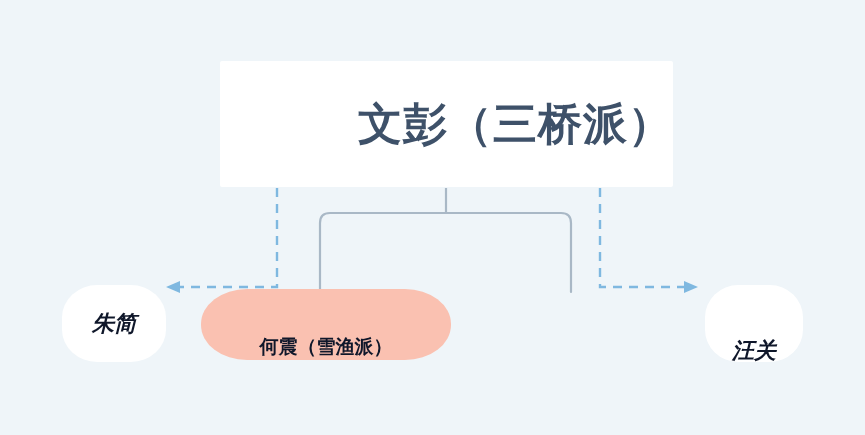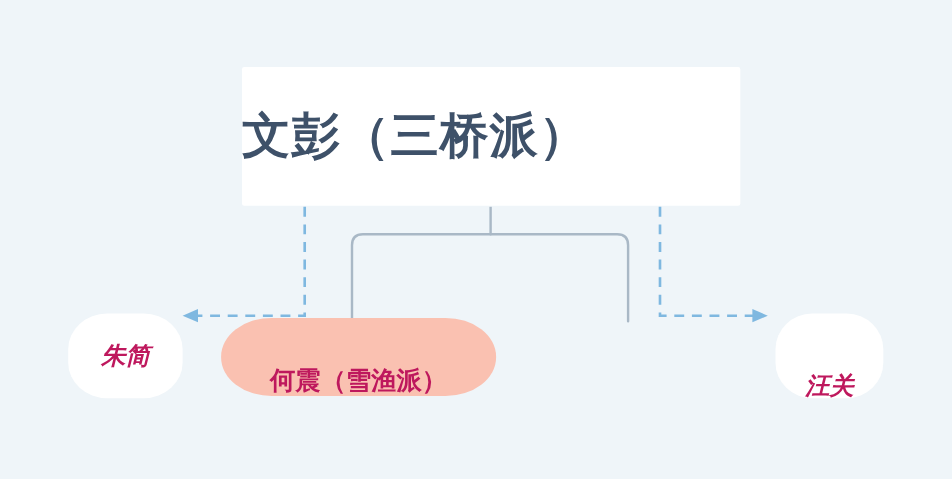--- a/index.html
+++ b/index.html
@@ -32,42 +32,42 @@
   .root-node {
     position: absolute;
     left: 220px;
     top: 61px;
     width: 453px;
     height: 126px;
     background: #ffffff;
     border-radius: 2px;
     display: flex;
     align-items: center;
-    justify-content: flex-start;
+    justify-content: flex-end;
     box-sizing: border-box;
   }
   .root-label {
     color: #3e5169;
     font-size: 44px;
     font-weight: bold;
     letter-spacing: 1px;
     line-height: 1;
     white-space: nowrap;
   }
 
   
   .node {
     position: absolute;
     display: flex;
     align-items: center;
     justify-content: center;
     box-sizing: border-box;
   }
   .node-label {
-    color: #be185d;
+    color: #0f172a;
     font-size: 22px;
     font-weight: bold;
     line-height: 1;
     white-space: nowrap;
     font-family: Liberation Serif, serif;
   }
   .node.leaf-blob {
     background: #ffffff;
     border-radius: 34% 34% 34% 34% / 42% 42% 42% 42%;
   }
@@ -84,21 +84,21 @@
   }
   #node-hezhen {
     left: 201px;
     top: 289px;
     width: 250px;
     height: 71px;
     background: #fac1b1;
     border-radius: 46px / 35px;
   }
   #node-hezhen .node-label {
-    font-size: 23px;
+    font-size: 19px;
     margin-top: 44px;
   }
   #node-suxuan {
     left: 515px;
     top: 287px;
     width: 113px;
     height: 76px;
   }
   #node-wangguan {
     left: 705px;

